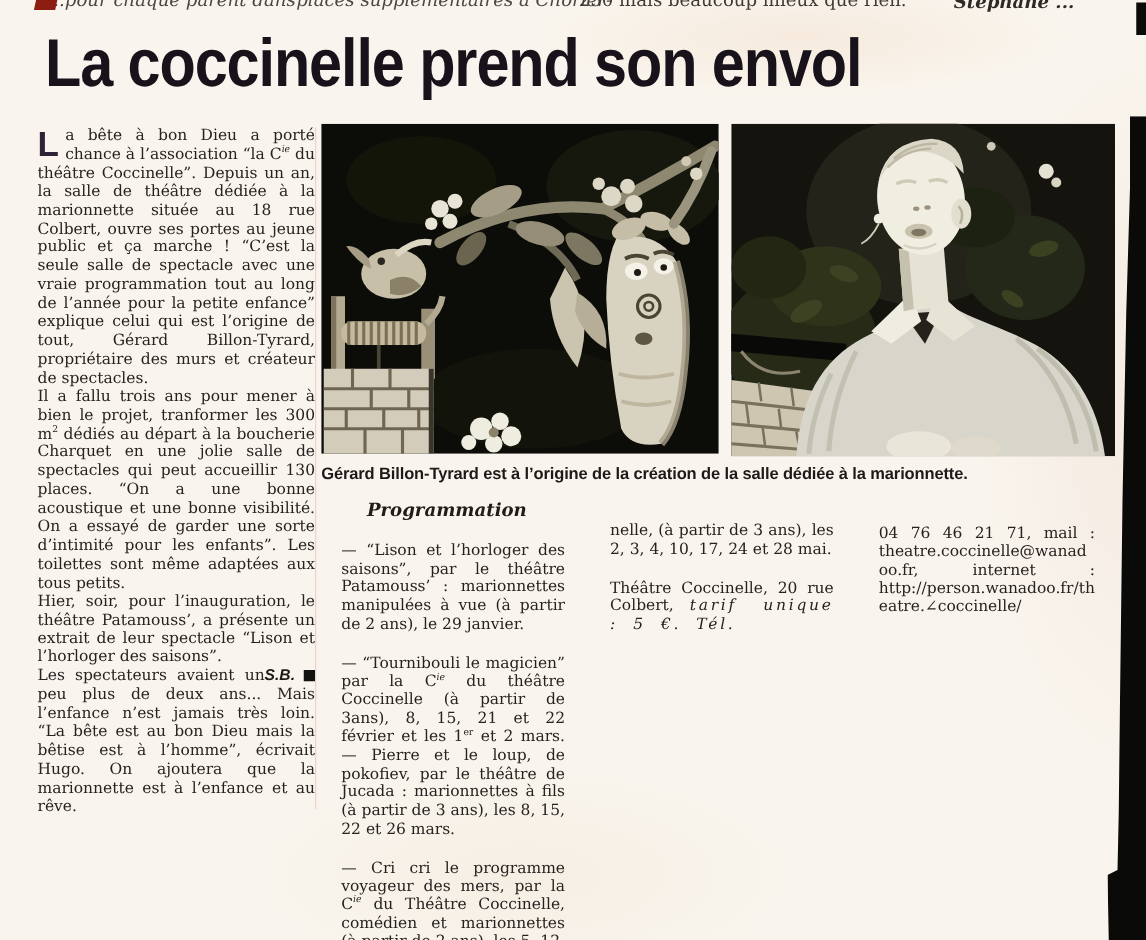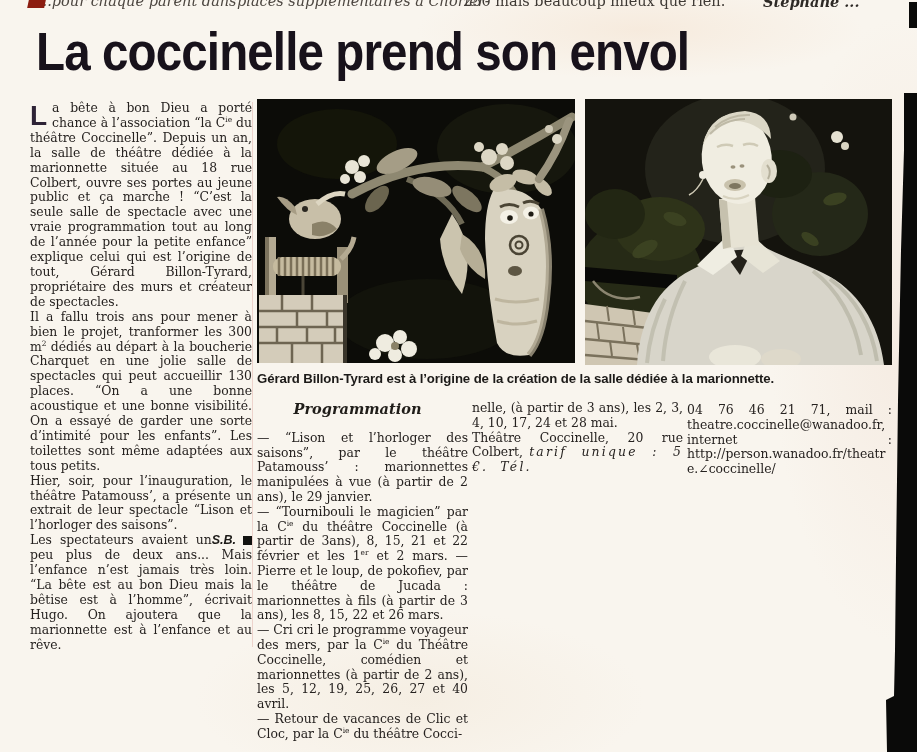--- a/index.html
+++ b/index.html
@@ -32,38 +32,38 @@
   .col1{position:absolute;left:30px;top:101px;width:222px;font-size:12.4px;line-height:14.9px;text-align:justify;}
   .col1 p{margin:0;}
   .dropcap{
     float:left;font-family:"Liberation Sans",sans-serif;font-weight:bold;
     font-size:28px;line-height:25px;color:#2e2336;margin:2px 5px 0 0;
   }
   .col-rule{position:absolute;left:252px;top:102px;width:1px;height:545px;background:rgba(214,150,140,.35);}
   
   .seg-i{}
   .seg-sup{vertical-align:super;font-size:60%;line-height:0;}
-  .seg-isup{vertical-align:super;font-size:60%;line-height:0;}
+  .seg-isup{font-style:italic;vertical-align:super;font-size:60%;line-height:0;}
   .seg-isp{font-style:italic;letter-spacing:2.2px;word-spacing:6px;}
   .sig{float:right;font-family:"Liberation Sans",sans-serif;font-weight:bold;font-style:italic;font-size:12.5px;color:#1c1a17;}
   .endsq{float:right;width:9px;height:9px;background:#121210;margin:3px 0 0 7px;}
   
   .photo{position:absolute;display:block;}
   .photo1{left:257px;top:99px;width:318px;height:264px;}
   .photo2{left:585px;top:99px;width:307px;height:266px;}
   .photo svg{display:block;width:100%;height:100%;}
   
   .caption{
     position:absolute;left:257px;top:371px;width:655px;
     font-family:"Liberation Sans",sans-serif;font-weight:bold;font-size:13.2px;
     color:#1c1a18;letter-spacing:-.1px;
   }
   
   .prog-col{position:absolute;top:401px;font-size:12.4px;line-height:14.8px;text-align:justify;}
-  .prog-col p{margin:0;}
+  .prog-col p{margin:16px;}
   .col2{left:257px;width:211px;}
   .col3{left:472px;width:211px;}
   .col4{left:687px;width:205px;top:403px;overflow-wrap:anywhere;}
   .prog-title{
     text-align:center;font-weight:bold;font-style:italic;font-size:14.5px;
     margin:1px 10px 14px 0;color:#201d19;
   }
   
   .edge-bar{
     position:absolute;left:875px;top:0;width:42px;height:752px;background:#0a0a09;pointer-events:none;

